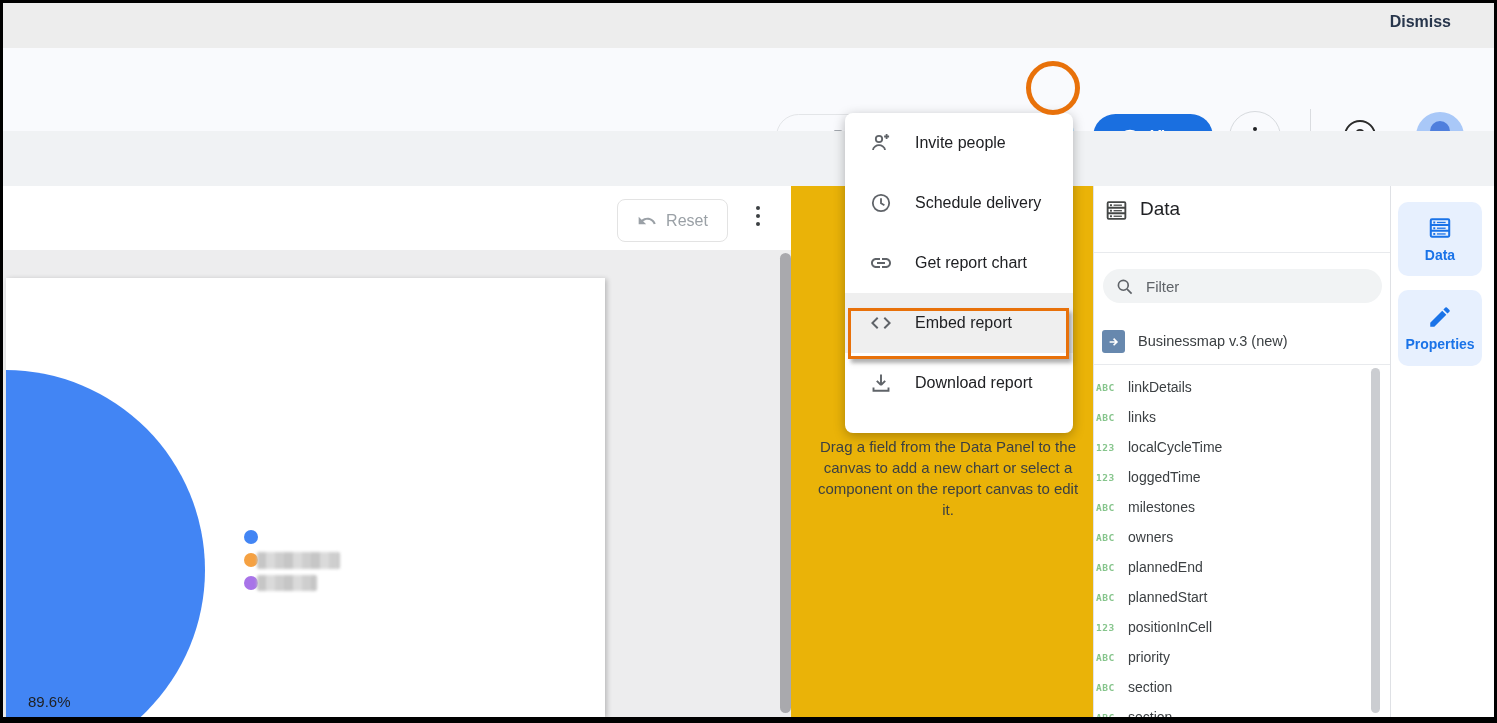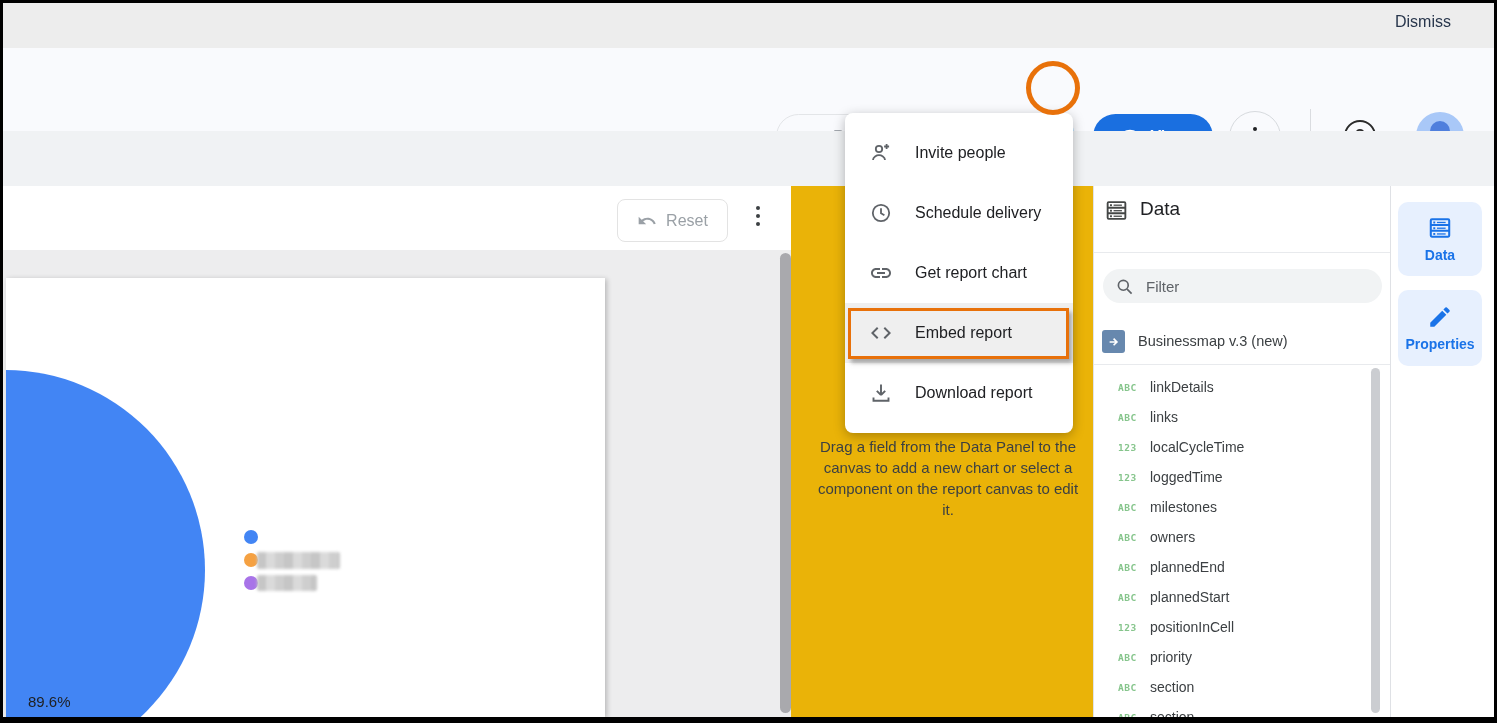--- a/index.html
+++ b/index.html
@@ -4,21 +4,21 @@
 <style>
   html,body{margin:0;padding:0;background:#fff;}
   .stage{position:relative;width:1497px;height:723px;overflow:hidden;
          font-family:"Liberation Sans","DejaVu Sans",sans-serif;background:#fff;
          -webkit-font-smoothing:antialiased;}
   .abs{position:absolute;}
   .frame{position:absolute;inset:0;border:3px solid #000;border-bottom-width:6px;pointer-events:none;z-index:100;}
 
   
   .dismiss-band{left:0;top:0;width:1497px;height:48px;background:#ededed;}
-  .dismiss-label{right:46px;top:13px;font-size:16px;font-weight:normal;color:#28364c;}
+  .dismiss-label{right:46px;top:13px;font-size:16px;font-weight:bold;color:#28364c;}
   .main-toolbar{left:0;top:48px;width:1497px;height:83px;background:#f9fafd;}
   .edit-toolbar{left:0;top:131px;width:1497px;height:55px;background:#f0f2f4;}
 
   
   .pill{display:flex;align-items:center;justify-content:center;gap:9px;border-radius:23px;box-sizing:border-box;}
   .reset-top{left:776px;top:66px;width:127px;height:45px;border:1px solid #e3e5e8;color:#a2a7ae;font-size:16px;}
   .share-btn{left:922px;top:66px;width:153px;height:45px;background:#c2e7ff;color:#0b2d4d;font-size:16px;font-weight:bold;gap:8px;justify-content:flex-start;padding-left:18px;}
   .share-divider{left:1031px;top:70px;width:1px;height:37px;background:rgba(255,255,255,.9);}
   .share-caret{left:1046px;top:82px;width:0;height:0;border-left:6px solid transparent;border-right:6px solid transparent;border-top:7px solid #1f3b5e;}
   .view-btn{left:1093px;top:66px;width:120px;height:45px;background:#1a6fe0;color:#fff;font-size:16px;font-weight:bold;}
@@ -54,39 +54,39 @@
   .canvas-scrollbar{left:780px;top:253px;width:11px;height:460px;background:#a9a9ad;border-radius:6px;}
 
   
   .center-panel{left:791px;top:186px;width:302px;height:531px;background:#eab308;}
   .hint-text{left:812px;top:436px;width:272px;font-size:15px;line-height:21px;color:#3c4043;text-align:center;}
   .v-div-1{left:1093px;top:186px;width:1px;height:531px;background:#e1e3e6;}
   .v-div-2{left:1390px;top:186px;width:1px;height:531px;background:#dfe1e5;}
 
   
   .menu{left:845px;top:113px;width:228px;height:320px;background:#fff;border-radius:8px;
-        box-shadow:0 3px 12px rgba(0,0,0,.28);z-index:50;padding-top:10px;box-sizing:border-box;}
+        box-shadow:0 3px 12px rgba(0,0,0,.28);z-index:50;padding-top:0;box-sizing:border-box;}
   .menu-item{position:relative;height:60px;display:flex;align-items:center;gap:22px;padding-left:24px;box-sizing:border-box;
              font-size:16px;color:#202124;}
   .menu-item.hl{background:#efefef;}
   .menu-icon{width:24px;height:24px;color:#5f6368;flex:0 0 24px;}
   .annot-rect{left:848px;top:308px;width:221px;height:51px;border:3.5px solid #e8710a;box-sizing:border-box;
               box-shadow:3px 4px 4px rgba(110,110,110,.55);z-index:60;}
   .annot-circle{left:1026px;top:61px;width:54px;height:54px;border:5px solid #e8710a;border-radius:50%;box-sizing:border-box;z-index:60;}
 
   
   .data-panel{left:1094px;top:186px;width:296px;height:531px;background:#fff;}
   .dp-title{left:46px;top:12px;font-size:19px;color:#202124;}
   .dp-div{position:absolute;left:0;width:296px;height:1px;background:#e8eaed;}
   .search-box{left:9px;top:83px;width:279px;height:34px;background:#f1f3f4;border-radius:17px;display:flex;align-items:center;gap:12px;padding-left:12px;box-sizing:border-box;}
   .search-ph{color:#5f6368;font-size:15px;}
   .src-chip{left:8px;top:144px;width:23px;height:23px;border-radius:3px;background:#6788ae;display:flex;align-items:center;justify-content:center;}
   .src-label{left:44px;top:147px;font-size:14.5px;color:#3c4043;}
   .field-row{position:absolute;left:0;width:280px;height:30px;display:flex;align-items:center;}
-  .field-badge{width:32px;margin-left:24px;font-family:"DejaVu Sans Mono",monospace;font-size:9.5px;font-weight:bold;color:#86c58c;letter-spacing:.5px;}
+  .field-badge{width:32px;margin-left:2px;font-family:"DejaVu Sans Mono",monospace;font-size:9.5px;font-weight:bold;color:#86c58c;letter-spacing:.5px;}
   .field-name{font-size:14px;color:#3c4043;}
   .dp-scrollbar{left:277px;top:182px;width:9px;height:345px;background:#cbcdd1;border-radius:5px;position:absolute;}
 
   
   .right-rail{left:1391px;top:186px;width:106px;height:531px;background:#fff;}
   .rail-btn{position:absolute;left:7px;width:84px;border-radius:10px;background:#e7f0fe;color:#1a73e8;
             display:flex;flex-direction:column;align-items:center;justify-content:center;gap:6px;font-size:14px;font-weight:bold;}
 </style>
 </head>
 <body>

